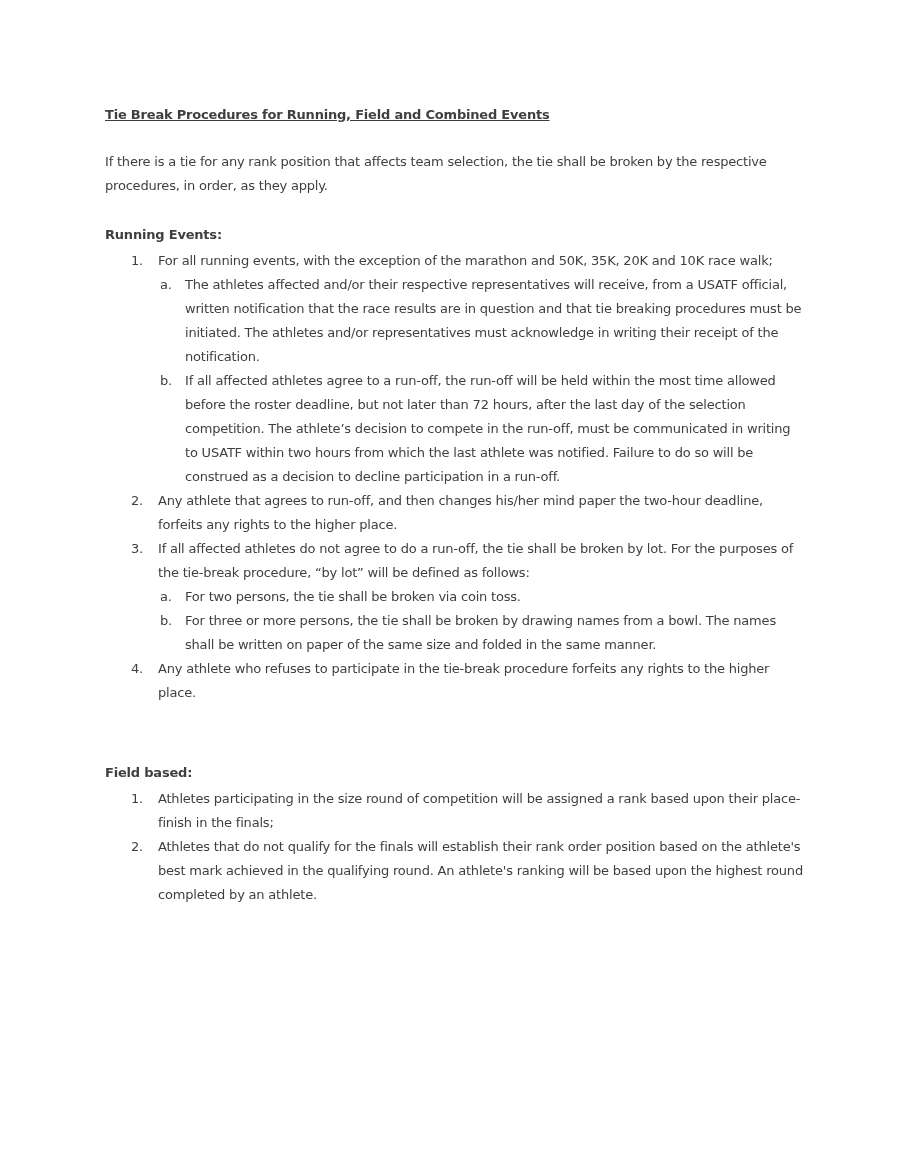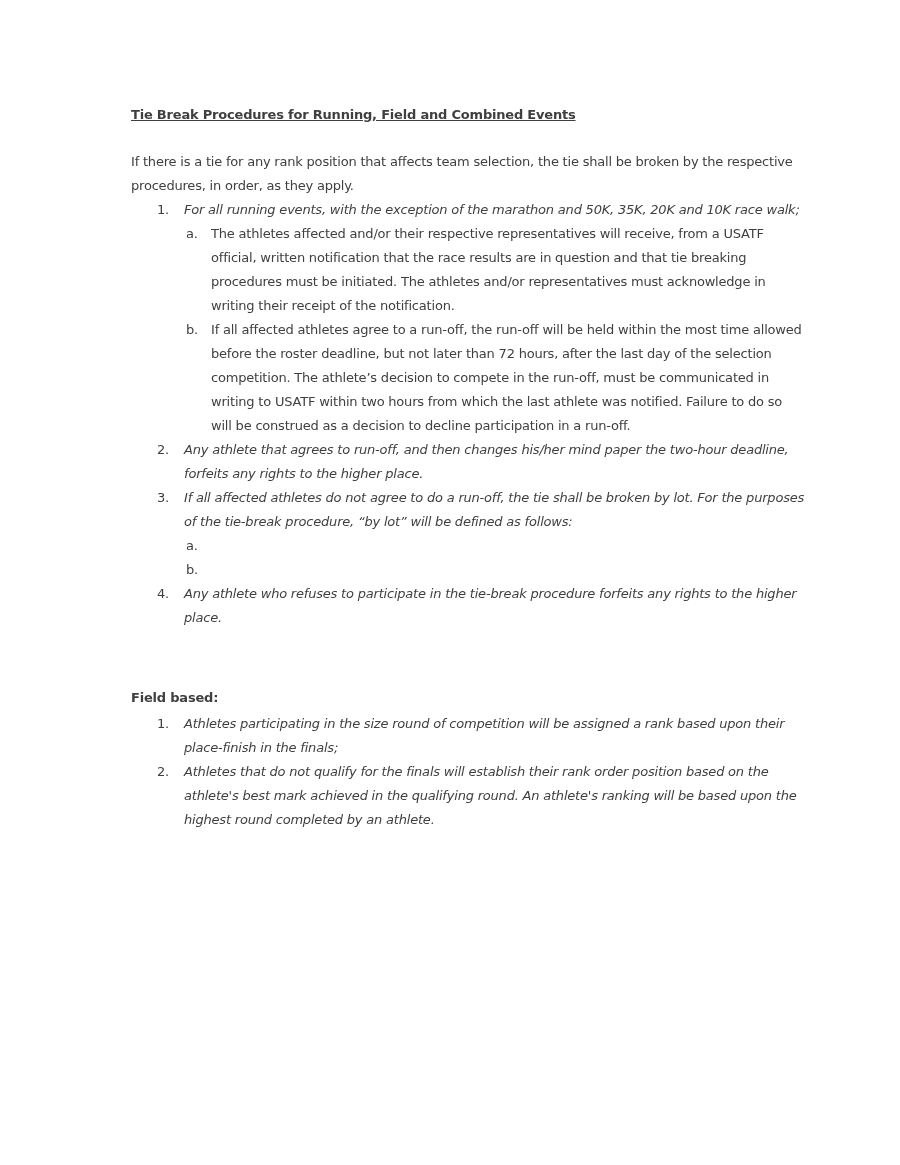--- a/index.html
+++ b/index.html
@@ -18,21 +18,20 @@
     overflow: hidden;
   }
   .page {
     box-sizing: border-box;
     width: 900px;
     height: 1165px;
     padding: 103px 95px 0 105px;
   }
   .content {
     max-width: 700px;
-    margin-left: 26px;
   }
   .doc-title {
     font-weight: bold;
     text-decoration: underline;
     margin: 0 0 23px 0;
   }
   .para {
     margin: 0;
   }
   .section-heading {
@@ -50,21 +49,20 @@
   }
   .li1 {
     display: flex;
   }
   .li1 > .m {
     flex: 0 0 27px;
     margin-left: 26px;
   }
   .li1 > .t {
     flex: 1 1 auto;
-    font-style: italic;
   }
   .li2 {
     display: flex;
   }
   .li2 > .m {
     flex: 0 0 25px;
     margin-left: 55px;
   }
   .li2 > .t {
     flex: 1 1 auto;
@@ -73,20 +71,21 @@
 </head>
 <body>
 
 <div class="page">
   <div class="content">
 
     <p class="doc-title">Tie Break Procedures for Running, Field and Combined Events</p>
 
     <p class="para">If there is a tie for any rank position that affects team selection, the tie shall be broken by the respective procedures, in order, as they apply.</p>
 
+    <p class="section-heading">Running Events:</p>
 
     <div class="list">
 
       <div>
         <div class="li1">
           <span class="m">1.</span>
           <span class="t">For all running events, with the exception of the marathon and 50K, 35K, 20K and 10K race walk;</span>
         </div>
         <div class="li2">
           <span class="m">a.</span>
@@ -103,23 +102,25 @@
         <span class="t">Any athlete that agrees to run-off, and then changes his/her mind paper the two-hour deadline, forfeits any rights to the higher place.</span>
       </div>
 
       <div>
         <div class="li1">
           <span class="m">3.</span>
           <span class="t">If all affected athletes do not agree to do a run-off, the tie shall be broken by lot. For the purposes of the tie-break procedure, “by lot” will be defined as follows:</span>
         </div>
         <div class="li2">
           <span class="m">a.</span>
+          <span class="t">For two persons, the tie shall be broken via coin toss.</span>
         </div>
         <div class="li2">
           <span class="m">b.</span>
+          <span class="t">For three or more persons, the tie shall be broken by drawing names from a bowl. The names shall be written on paper of the same size and folded in the same manner.</span>
         </div>
       </div>
 
       <div class="li1">
         <span class="m">4.</span>
         <span class="t">Any athlete who refuses to participate in the tie-break procedure forfeits any rights to the higher place.</span>
       </div>
 
     </div>
 

